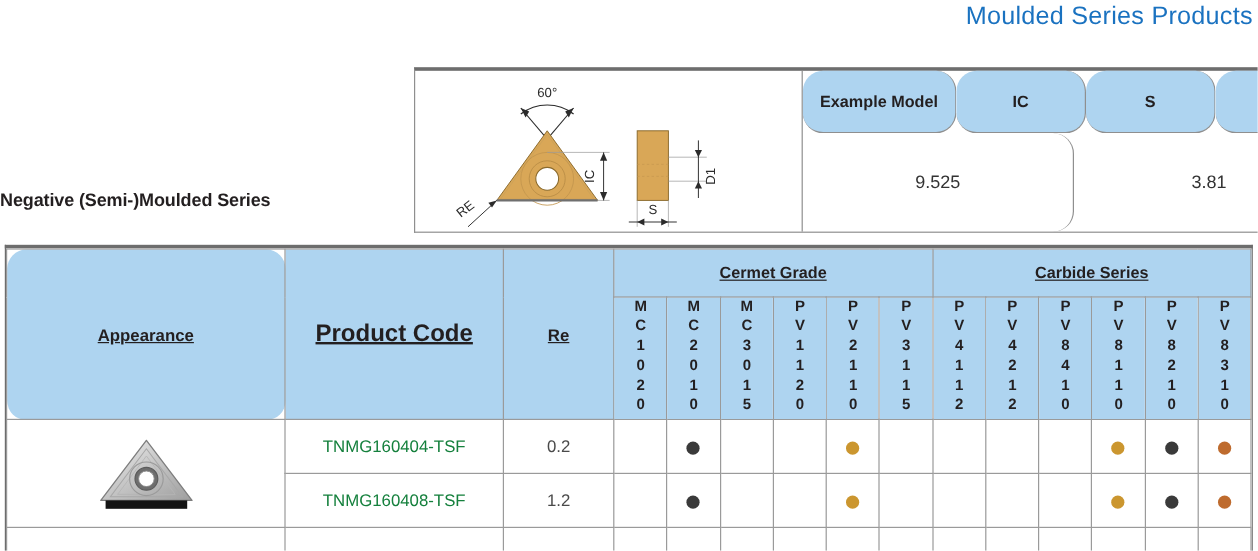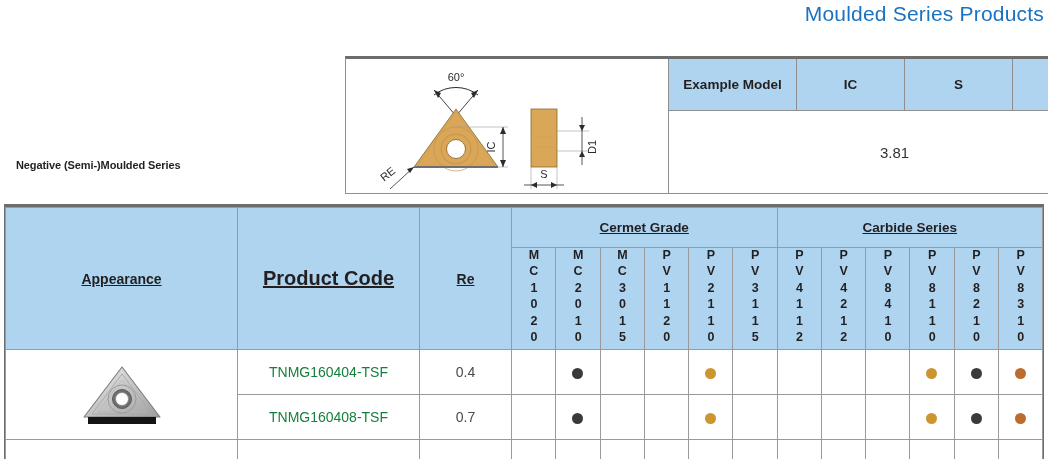--- a/index.html
+++ b/index.html
@@ -60,38 +60,39 @@
     flex: 1;
   }
   .spec-row.head { flex: 0 0 52px; }
   .spec-cell {
     display: flex;
     align-items: center;
     justify-content: center;
     border-right: 1px solid #8f8f8f;
     box-sizing: border-box;
     font-size: 14px;
+    border-radius: 17px;
   }
   .spec-cell:last-child { border-right: none; }
   .spec-row.head .spec-cell {
     background: #AED4F0;
     font-weight: bold;
     font-size: 13.5px;
     border-bottom: 1px solid #8f8f8f;
   }
   .spec-cell.model { flex: 0 0 128px; }
   .spec-cell.num { flex: 1; }
   .spec-row.body .spec-cell { font-size: 15px; color: #333; }
 
   
   .series-label {
     position: absolute;
-    left: 16px;
+    left: 0;
     top: 159px;
-    font-size: 11px;
+    font-size: 15px;
     font-weight: bold;
     letter-spacing: -0.1px;
     white-space: nowrap;
   }
 
   
   .main-table-wrap {
     position: absolute;
     left: 4px;
     top: 204px;
@@ -115,21 +116,21 @@
     text-align: center;
     vertical-align: middle;
     box-sizing: border-box;
   }
   table.main thead th {
     background: #AED4F0;
     font-weight: bold;
     color: #231f20;
     text-decoration: underline;
   }
-  .th-appearance { width: 232px; font-size: 14px; }
+  .th-appearance { width: 232px; font-size: 14px; border-radius: 16px; }
   .th-code { width: 182px; font-size: 20px; }
   .th-re { width: 92px; font-size: 14px; }
   .th-group { font-size: 13.5px; height: 40px; }
   .th-grade {
     height: 97px;
     width: 44px;
     position: relative;
   }
   .th-grade span {
     display: inline-block;
@@ -221,20 +222,21 @@
   </div>
 
   <div class="spec-table">
     <div class="spec-row head">
       <div class="spec-cell model">Example Model</div>
       <div class="spec-cell num">IC</div>
       <div class="spec-cell num">S</div>
       <div class="spec-cell num">D1</div>
     </div>
     <div class="spec-row body">
+      <div class="spec-cell num">9.525</div>
       <div class="spec-cell num">3.81</div>
     </div>
   </div>
 </div>
 
 <div class="series-label">Negative (Semi-)Moulded Series</div>
 
 <div class="main-table-wrap">
   <table class="main">
     <thead>
@@ -274,37 +276,37 @@
               <polygon points="48,8 86,58 10,58" fill="url(#ig)" stroke="#7d7d7d" stroke-width="1.1" stroke-linejoin="round"></polygon>
               <polygon points="48,15 78,55 18,55" fill="none" stroke="#a8a8a8" stroke-width="0.9"></polygon>
               <polygon points="48,21 72,53 24,53" fill="none" stroke="#b5b5b5" stroke-width="0.7"></polygon>
               <circle cx="48" cy="40" r="14" fill="none" stroke="#9b9b9b" stroke-width="1"></circle>
               <circle cx="48" cy="40" r="9.5" fill="#6e6e6e" stroke="#5c5c5c" stroke-width="1"></circle>
               <circle cx="48" cy="40" r="6.5" fill="#ffffff" stroke="#8a8a8a" stroke-width="0.8"></circle>
               <rect x="14" y="58" width="68" height="7" fill="#141414"></rect>
             </svg>
           </td>
           <td class="code-cell">TNMG160404-TSF</td>
-          <td class="re-cell">0.4</td>
+          <td class="re-cell">0.2</td>
           <td class="grade-cell"></td>
           <td class="grade-cell"><span class="dot dark"></span></td>
           <td class="grade-cell"></td>
           <td class="grade-cell"></td>
           <td class="grade-cell"><span class="dot gold"></span></td>
           <td class="grade-cell"></td>
           <td class="grade-cell"></td>
           <td class="grade-cell"></td>
           <td class="grade-cell"></td>
           <td class="grade-cell"><span class="dot gold"></span></td>
           <td class="grade-cell"><span class="dot dark"></span></td>
           <td class="grade-cell"><span class="dot orange"></span></td>
         </tr>
         <tr>
           <td class="code-cell">TNMG160408-TSF</td>
-          <td class="re-cell">0.7</td>
+          <td class="re-cell">1.2</td>
           <td class="grade-cell"></td>
           <td class="grade-cell"><span class="dot dark"></span></td>
           <td class="grade-cell"></td>
           <td class="grade-cell"></td>
           <td class="grade-cell"><span class="dot gold"></span></td>
           <td class="grade-cell"></td>
           <td class="grade-cell"></td>
           <td class="grade-cell"></td>
           <td class="grade-cell"></td>
           <td class="grade-cell"><span class="dot gold"></span></td>

